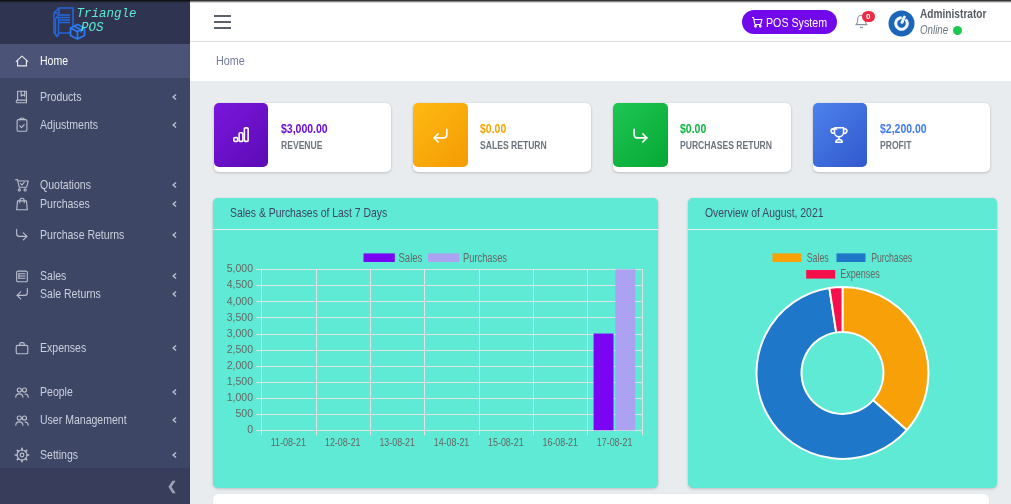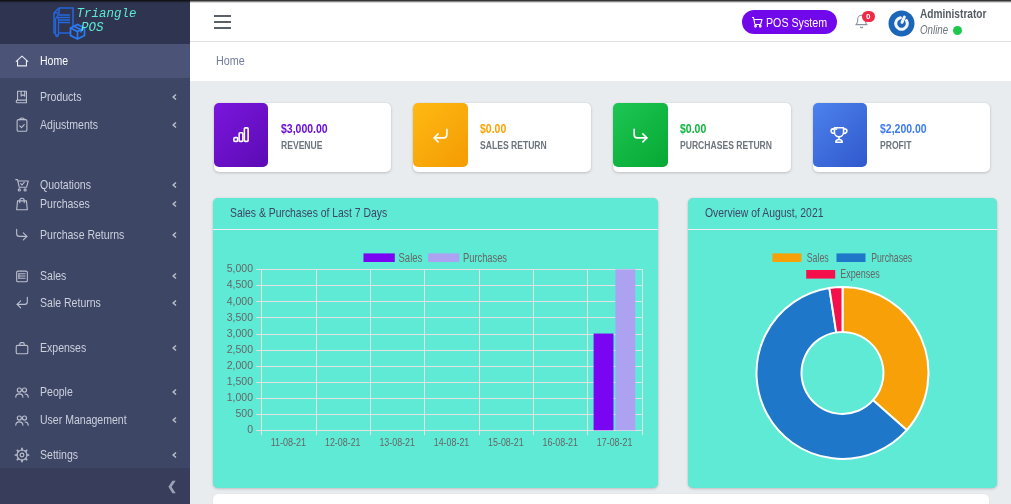--- a/index.html
+++ b/index.html
@@ -153,21 +153,21 @@
         <svg class="mico" viewBox="0 0 18 18" fill="none" stroke="#b9bfcd" stroke-width="1.25" stroke-linecap="round" stroke-linejoin="round">
           <rect x="3" y="3.5" width="12" height="12" rx="1.5"></rect>
           <path d="M5.5 6.5 h7 M5.5 9 h7 M5.5 11.5 h7" fill="none"></path>
           <path d="M5.5 6.5 v5" fill="none"></path>
         </svg>
         <div class="mtxt">Sales</div>
         <svg class="mchev" viewBox="0 0 7 16" fill="none" stroke="#b9bfcd" stroke-width="1.5">
           <polyline points="5 5.5 2.2 8 5 10.5"></polyline>
         </svg>
       </div>
-      <div class="mrow" style="top:286px">
+      <div class="mrow" style="top:277px">
         <svg class="mico" viewBox="0 0 18 18" fill="none" stroke="#b9bfcd" stroke-width="1.25" stroke-linecap="round" stroke-linejoin="round">
           <polyline points="7.5 6.5 3.5 10.5 7.5 14.5" fill="none"></polyline>
           <path d="M15 2.5 v5 a3 3 0 0 1-3 3 H3.5" fill="none"></path>
         </svg>
         <div class="mtxt">Sale Returns</div>
         <svg class="mchev" viewBox="0 0 7 16" fill="none" stroke="#b9bfcd" stroke-width="1.5">
           <polyline points="5 5.5 2.2 8 5 10.5"></polyline>
         </svg>
       </div>
       <div class="mrow" style="top:330.92px">

